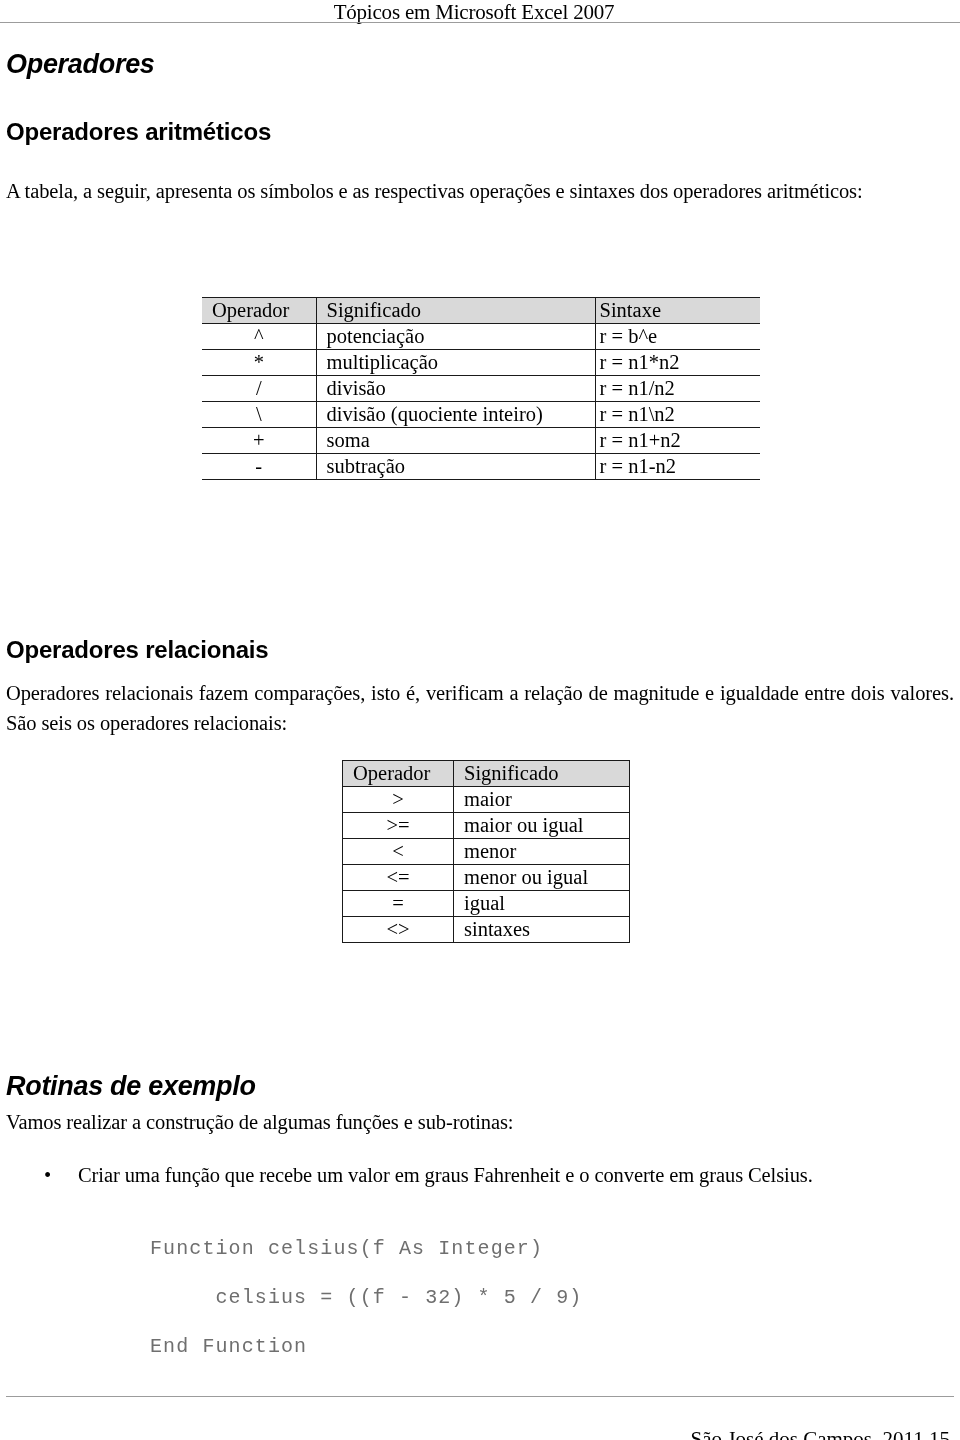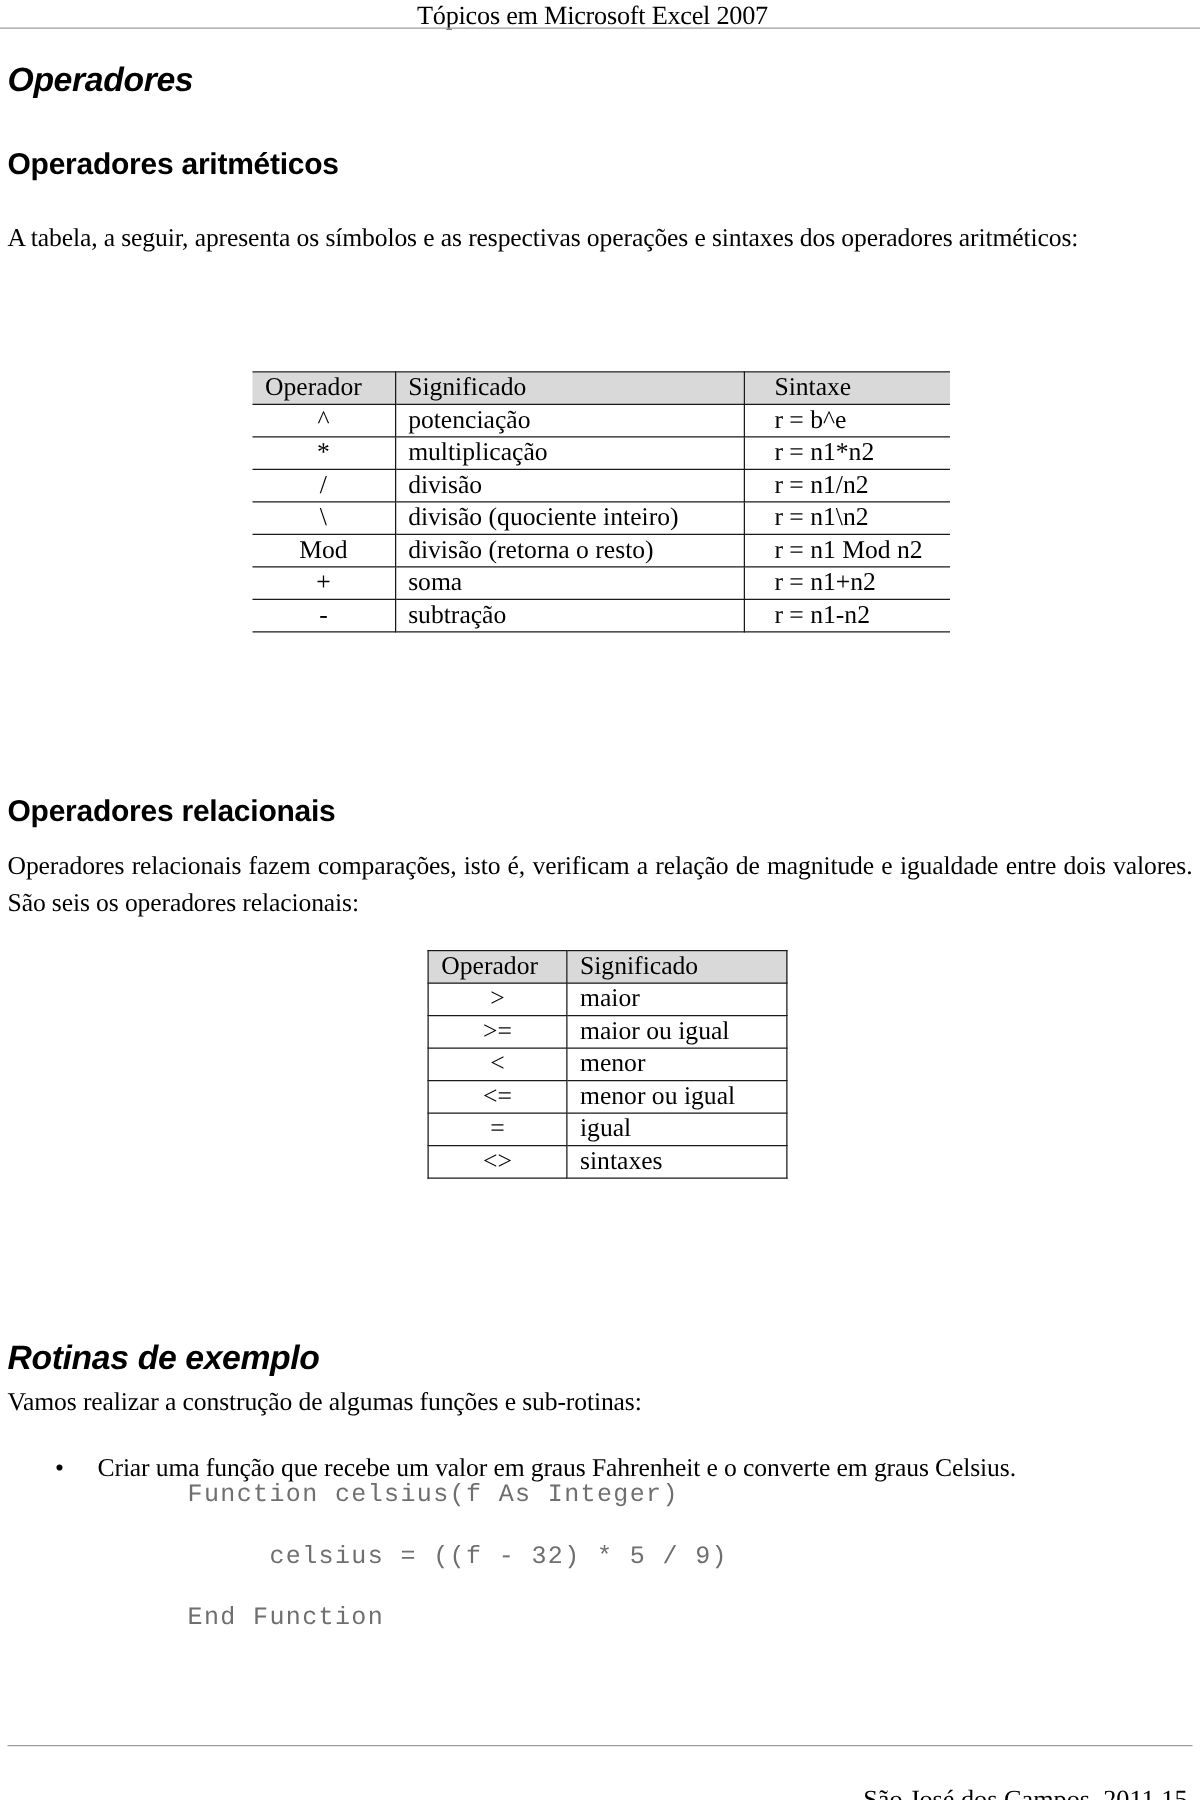--- a/index.html
+++ b/index.html
@@ -129,21 +129,21 @@
     text-align: center;
   }
   table.arit-table thead .col-op { text-align: left; padding-left: 10px; }
   table.arit-table .col-sig {
     width: 279px;
     border-right: 1.5px solid #1a1a1a;
     padding-left: 10px;
   }
   table.arit-table .col-sin {
     width: 165px;
-    padding-left: 24px;
+    padding-left: 4px;
   }
 
   
   table.rel-table {
     position: absolute;
     left: 336px;
     top: 760px;
     border-collapse: collapse;
     font-family: "Liberation Serif", serif;
     font-size: 20.5px;
@@ -192,21 +192,21 @@
     position: absolute;
     left: 38px;
     top: 0;
     font-size: 20.5px;
   }
 
   
   pre.code-block {
     position: absolute;
     left: 144px;
-    top: 1172px;
+    top: 1224px;
     margin: 0;
     padding: 0;
     font-family: "Liberation Mono", monospace;
     font-size: 20px;
     line-height: 49px;
     color: #6f6f6f;
     white-space: pre;
     letter-spacing: 1.1px;
   }
 
@@ -278,25 +278,20 @@
         <td class="col-op">/</td>
         <td class="col-sig">divisão</td>
         <td class="col-sin">r = n1/n2</td>
       </tr>
       <tr>
         <td class="col-op">\</td>
         <td class="col-sig">divisão (quociente inteiro)</td>
         <td class="col-sin">r = n1\n2</td>
       </tr>
       <tr>
-        <td class="col-op">Mod</td>
-        <td class="col-sig">divisão (retorna o resto)</td>
-        <td class="col-sin">r = n1 Mod n2</td>
-      </tr>
-      <tr>
         <td class="col-op">+</td>
         <td class="col-sig">soma</td>
         <td class="col-sin">r = n1+n2</td>
       </tr>
       <tr>
         <td class="col-op">-</td>
         <td class="col-sig">subtração</td>
         <td class="col-sin">r = n1-n2</td>
       </tr>
     </tbody>

